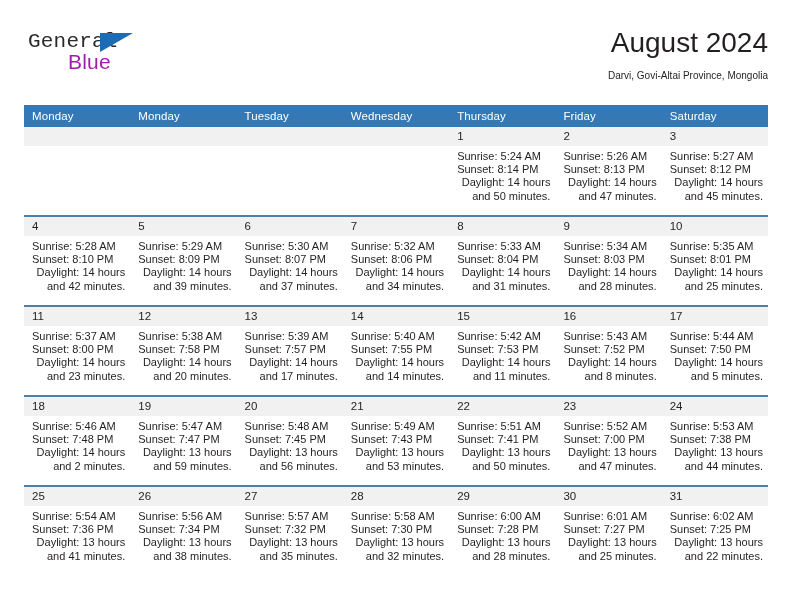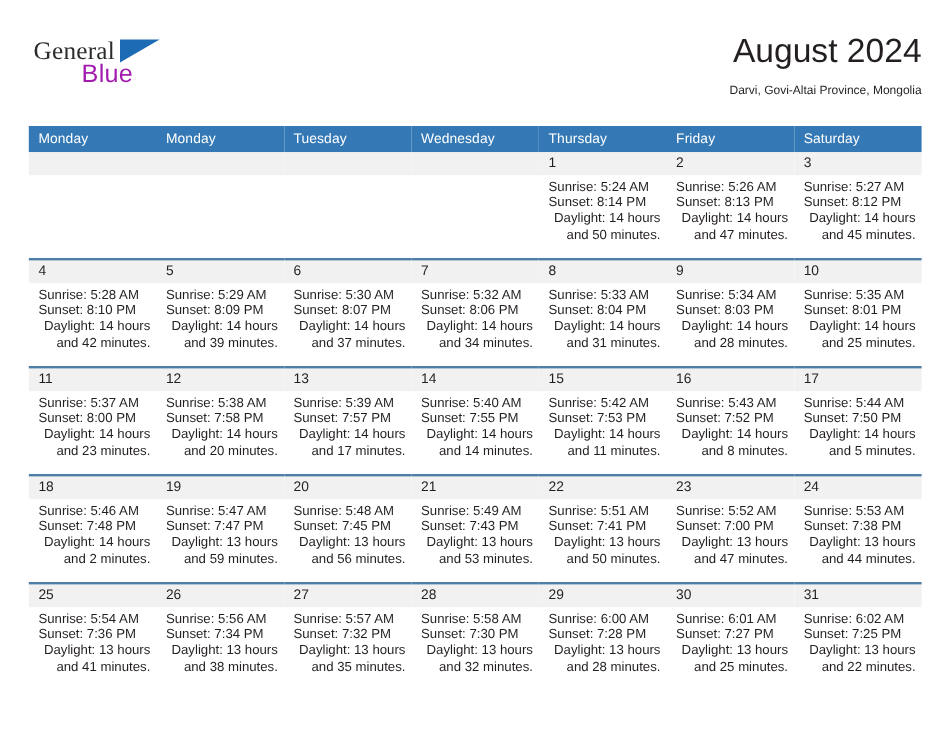--- a/index.html
+++ b/index.html
@@ -36,21 +36,21 @@
     width: 140px;
     height: 48px;
   }
   .logo-general {
     position: absolute;
     left: 0;
     top: 0;
     font-size: 21px;
     letter-spacing: 0.2px;
     color: #2b2b2b;
-    font-family: Liberation Serif, serif;
+    font-family: Liberation Mono, monospace;
   }
   .logo-tri {
     position: absolute;
     left: 72px;
     top: 3px;
     width: 0;
     height: 0;
     border-left: 33px solid #1d6cb3;
     border-bottom: 19px solid transparent;
   }

